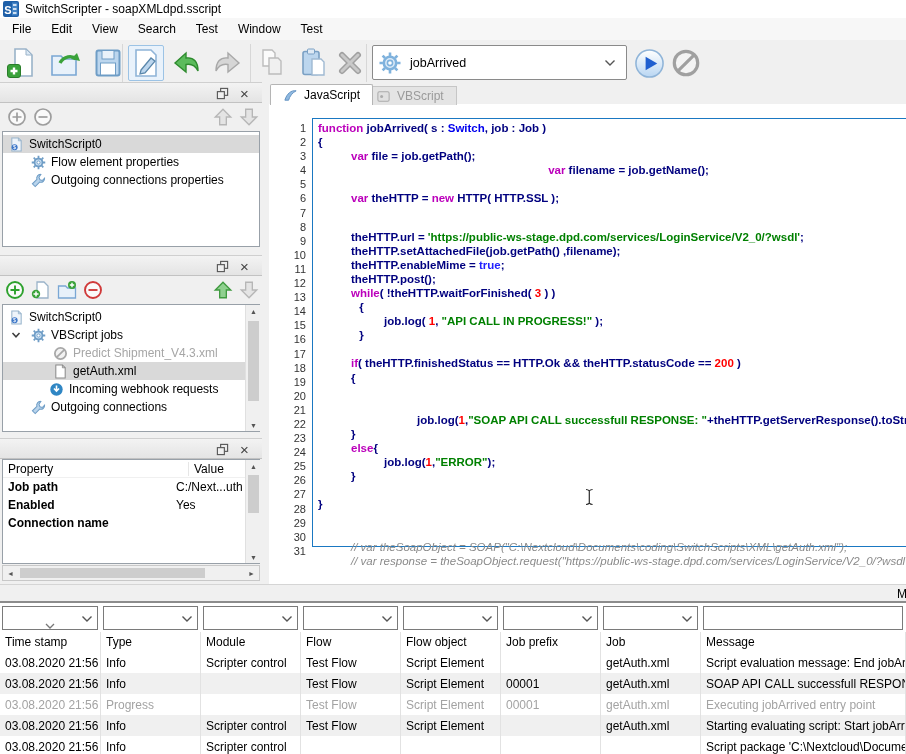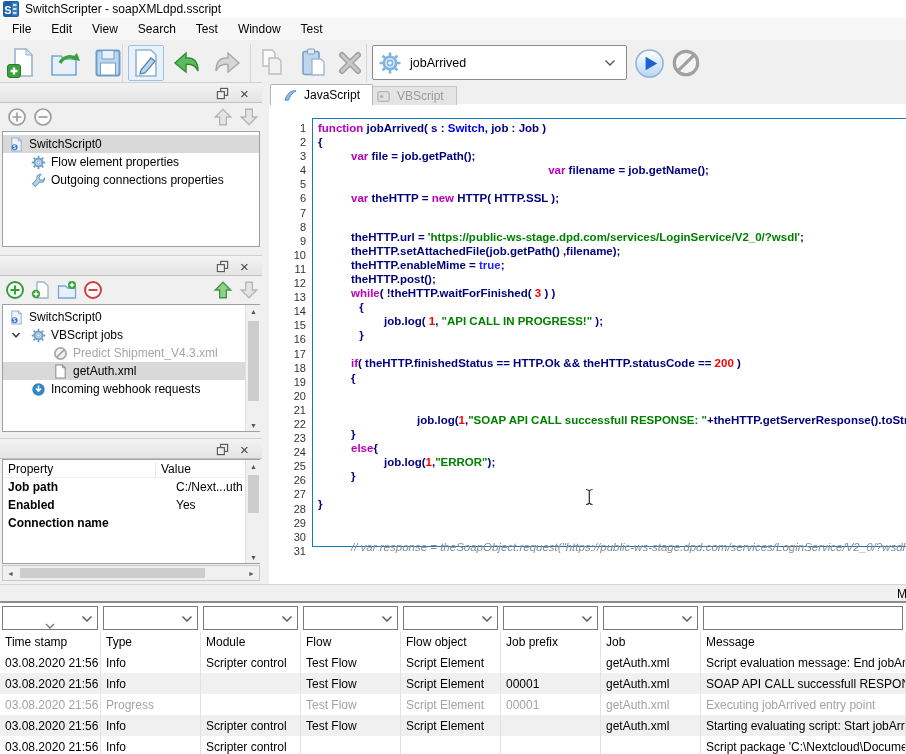--- a/index.html
+++ b/index.html
@@ -41,21 +41,21 @@
   .tree-chev { position:absolute; left:8px; top:4px; width:10px; height:10px; }
 
   
   .vscroll { position:absolute; width:15px; background:#f0f0f0; border-left:1px solid #e0e0e0; }
   .hscroll { position:absolute; height:16px; background:#f0f0f0; border:1px solid #c8c8c8; }
   .sthumb { position:absolute; background:#cdcdcd; }
   .sarrow { position:absolute; width:15px; height:12px; display:flex; align-items:center; justify-content:center; color:#555; font-size:9px; }
 
   
   .prop-head { display:flex; height:18px; align-items:center; border-bottom:1px solid #f0f0f0; }
-  .prop-head span:first-child { width:153px; padding-left:5px; border-right:1px solid #e6e6e6; }
+  .prop-head span:first-child { width:186px; padding-left:5px; border-right:1px solid #e6e6e6; }
   .prop-head span:last-child { padding-left:5px; }
   .prop-row { display:flex; height:18px; align-items:center; }
   .prop-name { width:168px; padding-left:5px; font-weight:bold; }
   .prop-value { padding-left:5px; }
 
   
   #editor-bg { left:269px; top:104px; width:637px; height:480px; background:#fff; }
   .tab { position:absolute; top:84px; height:21px; display:flex; align-items:center; padding:0 12px; font-size:12px; }
   .tab .ic { width:15px; height:15px; margin-right:6px; }
   .tab.active { background:#fff; border:1px solid #b5b5b5; border-bottom:none; border-radius:2px 2px 0 0; z-index:2; }
@@ -190,20 +190,21 @@
       <div class="code-line" style="padding-left: 0px;"></div>
       <div class="code-line" style="padding-left: 99px;"><span class="pln">job.log(</span><span class="num">1</span><span class="pln">,</span><span class="str">"SOAP API CALL successfull RESPONSE: "</span><span class="pln">+theHTTP.getServerResponse().toString( </span></div>
       <div class="code-line" style="padding-left: 33px;"><span class="pln">}</span></div>
       <div class="code-line" style="padding-left: 33px;"><span class="kw">else</span><span class="pln">{</span></div>
       <div class="code-line" style="padding-left: 66px;"><span class="pln">job.log(</span><span class="num">1</span><span class="pln">,</span><span class="str">"ERROR"</span><span class="pln">);</span></div>
       <div class="code-line" style="padding-left: 33px;"><span class="pln">}</span></div>
       <div class="code-line" style="padding-left: 0px;"></div>
       <div class="code-line" style="padding-left: 0px;"><span class="pln">}</span></div>
       <div class="code-line" style="padding-left: 0px;"></div>
       <div class="code-line" style="padding-left: 0px;"></div>
+      <div class="code-line" style="padding-left: 33px;"><span class="cmt">// var theSoapObject = SOAP("C:\Nextcloud\Documents\coding\SwitchScripts\XML\getAuth.xml");</span></div>
       <div class="code-line" style="padding-left: 33px;"><span class="cmt">// var response = theSoapObject.request("https://public-ws-stage.dpd.com/services/LoginService/V2_0/?wsdl");</span></div>
       <div class="code-line" style="padding-left: 0px;"></div>
     </div>
   <div id="ibeam" class="abs"><svg viewBox="0 0 13 18">
         <path d="M3 1.5 C4.7 1.5 5.7 2.1 6.3 2.8 C6.9 2.1 7.9 1.5 9.6 1.5 M3 16.5 C4.7 16.5 5.7 15.9 6.3 15.2 C6.9 15.9 7.9 16.5 9.6 16.5 M6.3 2.8 L6.3 15.2" stroke="#2b2b2b" fill="none" stroke-width="1.2"></path>
       </svg></div>
 
   <div id="dock-strip" class="abs">
     <span id="dock-title">M</span>
   </div>
@@ -617,28 +618,36 @@
       </div>
       <div class="tree-row sel" style="padding-left: 50px;">
         <span class="ic" style="display: inline-block; width: 15px; height: 15px;">
           <svg viewBox="0 0 16 16" style="width: 100%; height: 100%; display: block;">
             <path d="M3 1h7l3 3v11H3z" fill="#fff" stroke="#8a8a8a" stroke-width="1.1"></path>
             <path d="M10 1v3h3" fill="none" stroke="#8a8a8a"></path>
           </svg>
         </span>
         <span class="tree-label">getAuth.xml</span>
       </div>
-      <div class="tree-row" style="padding-left: 28px;">
+      <div class="tree-row" style="padding-left: 46px;">
         <span class="ic" style="display: inline-block; width: 15px; height: 15px;">
           <svg viewBox="0 0 16 16" style="width: 100%; height: 100%; display: block;">
             <circle cx="8" cy="8" r="6.6" fill="#2f86c4"></circle>
             <path d="M8 3.8v5.4M5.3 7 L8 9.8 L10.7 7" fill="none" stroke="#fff" stroke-width="1.7"></path>
           </svg>
         </span>
         <span class="tree-label">Incoming webhook requests</span>
+      </div>
+      <div class="tree-row" style="padding-left: 28px;">
+        <span class="ic" style="display: inline-block; width: 15px; height: 15px;">
+          <svg viewBox="0 0 16 16" style="width: 100%; height: 100%; display: block;">
+            <path d="M10.5 1.5a4 4 0 0 0-4.2 5.3L1.5 11.5 4.5 14.5 9.2 9.7a4 4 0 0 0 5.3-4.2L12 8 9.5 7.2 8.5 4.5z" fill="#b9d4ec" stroke="#6f9dc6" stroke-width="1.1"></path>
+          </svg>
+        </span>
+        <span class="tree-label">Outgoing connections</span>
       </div>
     </div>
     <div class="vscroll abs" style="left: 245px; top: 305px; height: 126px;">
       <div class="sarrow" style="top: 0px; font-size: 7px;">▲</div>
       <div class="sarrow" style="bottom: 0px; font-size: 7px;">▼</div>
       <div class="sthumb" style="left: 2px; top: 16px; width: 11px; height: 80px;"></div>
     </div>
     <div class="panel-header abs" style="top: 438px;">
       <span class="panel-title"></span>
       <div class="ph-btn ph-float">

